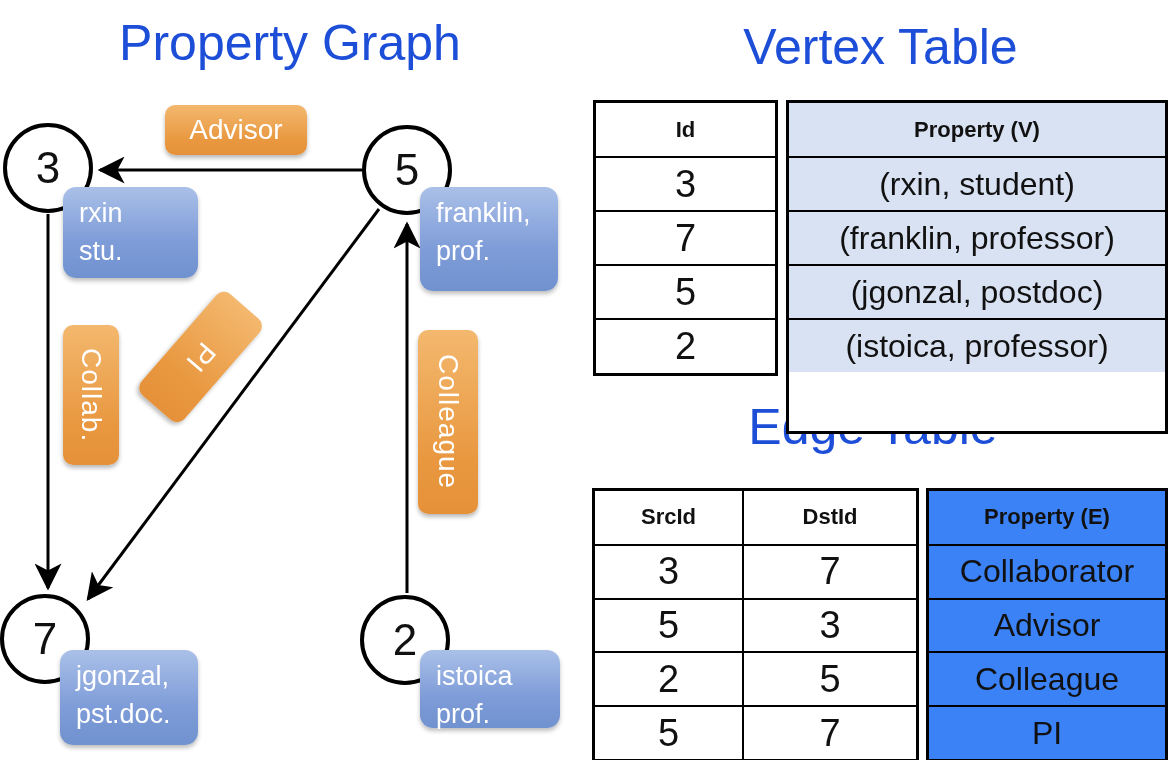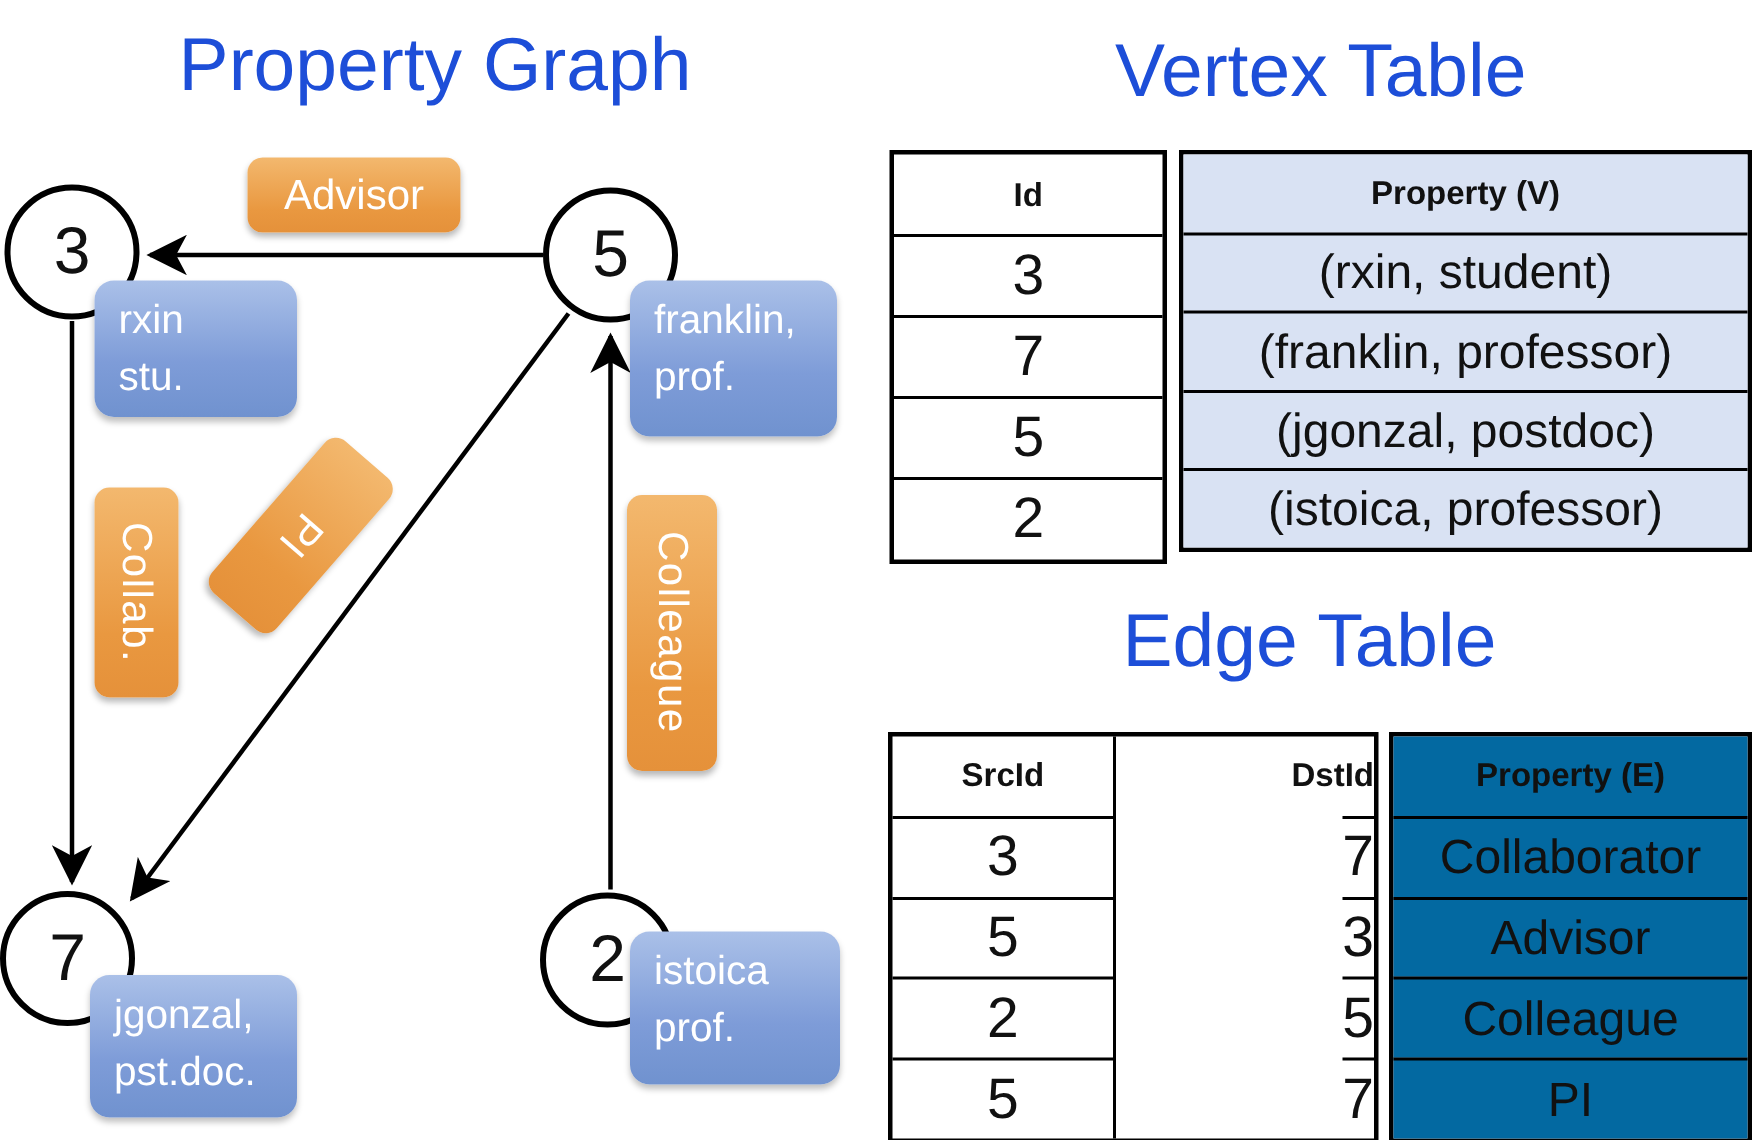--- a/index.html
+++ b/index.html
@@ -36,21 +36,21 @@
   .tblock{position:absolute;display:flex;flex-direction:column;border:3px solid #000;box-sizing:border-box;background:#fff;}
   .tcell{
     height:54px;box-sizing:border-box;border-top:2px solid #000;
     display:flex;align-items:center;justify-content:center;
     font-size:32px;white-space:nowrap;
   }
   .tcell:first-child{border-top:none;height:53px;}
   .tcell.hdr{font-weight:700;font-size:22px;}
   .tcell.num{font-size:38px;}
   .bluefill{background:#d9e2f3;}
-  .orangefill{background:#0369a1;}
+  .orangefill{background:#3b82f6;}
   .twocol{position:absolute;display:flex;border:3px solid #000;box-sizing:border-box;background:#fff;}
   .twocol .col{display:flex;flex-direction:column;}
   .twocol .col.sep{border-left:2px solid #000;}
 </style>
 </head>
 <body>
 
 <div class="canvas">
 
   <div class="title" style="left:60px;top:14px;width:460px;">Property Graph</div>
@@ -100,50 +100,50 @@
     <div>stu.</div>
   </div>
   <div class="vlabel" style="left:420px;top:187px;width:138px;height:104px;">
     <div>franklin,</div>
     <div>prof.</div>
   </div>
   <div class="vlabel" style="left:60px;top:650px;width:138px;height:95px;">
     <div>jgonzal,</div>
     <div>pst.doc.</div>
   </div>
-  <div class="vlabel" style="left:420px;top:621px;width:140px;height:102px;">
+  <div class="vlabel" style="left:420px;top:650px;width:140px;height:78px;">
     <div>istoica</div>
     <div>prof.</div>
   </div>
 
   <div class="tblock" style="left:593px;top:100px;width:185px;height:276px;">
     <div class="tcell hdr">Id</div>
     <div class="tcell num">3</div>
     <div class="tcell num">7</div>
     <div class="tcell num">5</div>
     <div class="tcell num">2</div>
   </div>
 
-  <div class="tblock" style="left:786px;top:100px;width:382px;height:268px;">
+  <div class="tblock" style="left:786px;top:100px;width:382px;height:334px;">
     <div class="tcell hdr bluefill">Property (V)</div>
     <div class="tcell bluefill">(rxin, student)</div>
     <div class="tcell bluefill">(franklin, professor)</div>
     <div class="tcell bluefill">(jgonzal, postdoc)</div>
     <div class="tcell bluefill">(istoica, professor)</div>
   </div>
 
   <div class="twocol" style="left:592px;top:488px;width:327px;height:274px;">
     <div class="col" style="width:148px;">
       <div class="tcell hdr">SrcId</div>
       <div class="tcell num">3</div>
       <div class="tcell num">5</div>
       <div class="tcell num">2</div>
       <div class="tcell num">5</div>
     </div>
-    <div class="col sep" style="width:173px;align-items:flex-end;">
+    <div class="col sep" style="width:173px;">
       <div class="tcell hdr">DstId</div>
       <div class="tcell num">7</div>
       <div class="tcell num">3</div>
       <div class="tcell num">5</div>
       <div class="tcell num">7</div>
     </div>
   </div>
 
   <div class="tblock" style="left:926px;top:488px;width:242px;height:274px;">
     <div class="tcell hdr orangefill">Property (E)</div>

